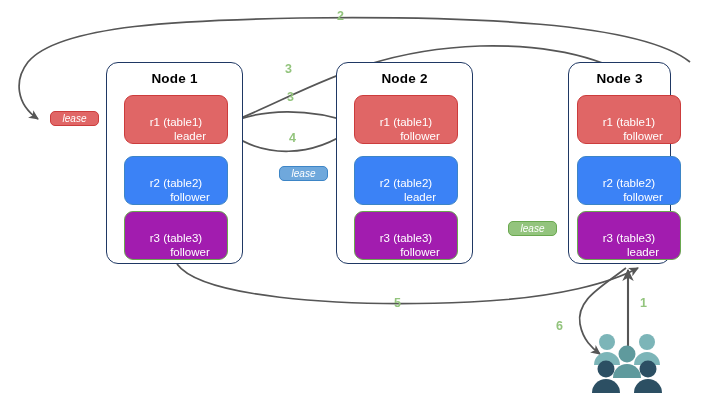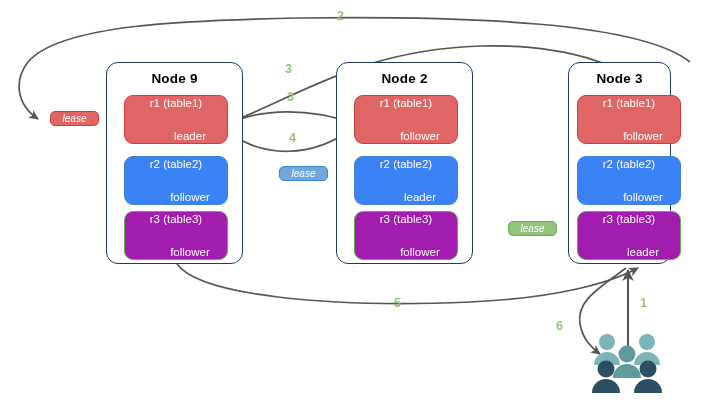--- a/index.html
+++ b/index.html
@@ -2,21 +2,21 @@
 <html><head>
 <meta charset="utf-8">
 <style>
   html,body{margin:0;padding:0;background:#ffffff;}
   body{width:704px;height:405px;overflow:hidden;font-family:"Liberation Sans",sans-serif;}
   #canvas{position:relative;width:704px;height:405px;background:#ffffff;}
   svg#wires{position:absolute;left:0;top:0;width:704px;height:405px;overflow:visible;}
   .node-box{position:absolute;border:1.4px solid #1f3864;border-radius:12px;background:#ffffff;box-sizing:border-box;}
   .node-title{position:absolute;left:0;right:0;top:8px;text-align:center;font-size:13.5px;font-weight:bold;color:#000000;letter-spacing:.2px;}
   .replica{position:absolute;left:17px;width:104px;height:49px;border-radius:9px;box-sizing:border-box;
-           display:flex;flex-direction:column;align-items:center;justify-content:space-between;
+           display:flex;flex-direction:column;align-items:center;justify-content:flex-end;
            font-size:11.5px;color:#ffffff;line-height:14px;text-align:center;}
   .replica .l2{display:block;padding-left:28px;}
   .r-red{background:#e06666;border:1.6px solid #cc3c3c;}
   .r-blue{background:#3b82f6;border:1.6px solid #3d85c6;}
   .r-green{background:#a21caf;border:1.6px solid #6aa84f;}
   .lease{position:absolute;width:49px;height:15px;border-radius:5px;box-sizing:border-box;
          display:flex;align-items:center;justify-content:center;font-size:10px;color:#ffffff;font-style:italic;}
   .lease.red{background:#e06666;border:1.6px solid #cc3c3c;}
   .lease.blue{background:#6fa8dc;border:1.6px solid #3d85c6;}
   .lease.green{background:#93c47d;border:1.6px solid #6aa84f;}
@@ -44,21 +44,21 @@
     <path d="M 352,129 C 312,158 264,158 230,133" fill="none" stroke="#565656" stroke-width="1.7" marker-end="url(#ah)"></path>
 
     <path d="M 177,264 C 200,296 330,308 470,302 C 560,298 612,282 638,268" fill="none" stroke="#565656" stroke-width="1.7" marker-end="url(#ah)"></path>
 
     <path d="M 628,350 L 628,270" fill="none" stroke="#565656" stroke-width="2.1" marker-end="url(#ah)"></path>
 
     <path d="M 626,268 C 600,288 576,300 580,324 C 583,340 592,348 600,354" fill="none" stroke="#565656" stroke-width="1.7" marker-end="url(#ah)"></path>
   </svg>
 
   <div class="node-box" style="left:106px;top:62px;width:137px;height:202px;">
-    <div class="node-title">Node 9</div>
+    <div class="node-title">Node 1</div>
     <div class="replica r-red" style="top:32px;">
       <span>r1 (table1)</span>
       <span class="l2">leader</span>
     </div>
     <div class="replica r-blue" style="top:93px;">
       <span>r2 (table2)</span>
       <span class="l2">follower</span>
     </div>
     <div class="replica r-green" style="top:148px;">
       <span>r3 (table3)</span>

